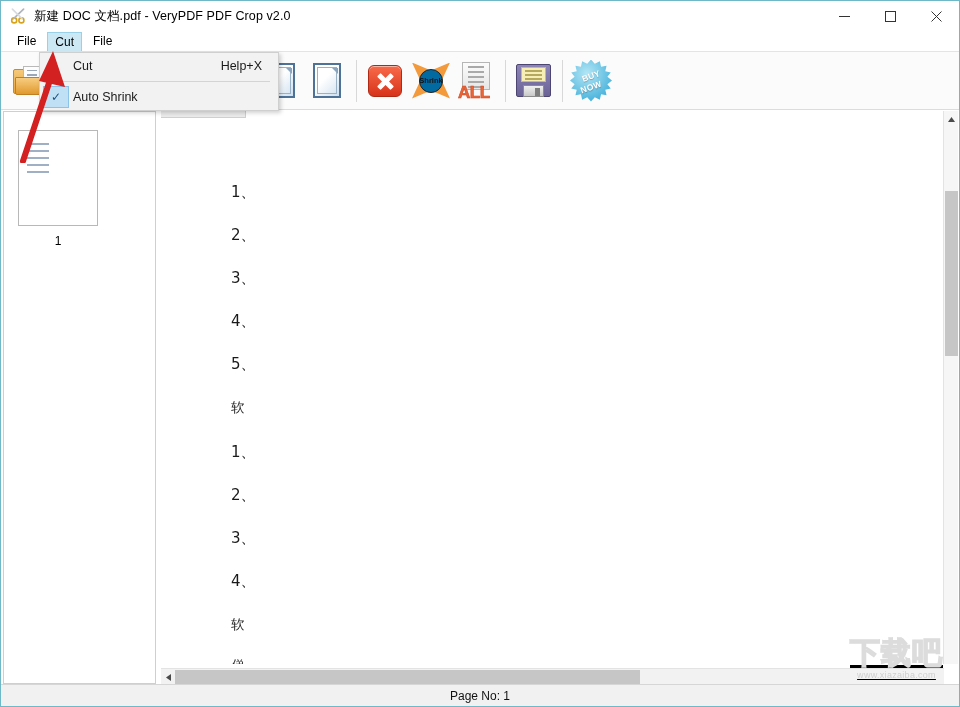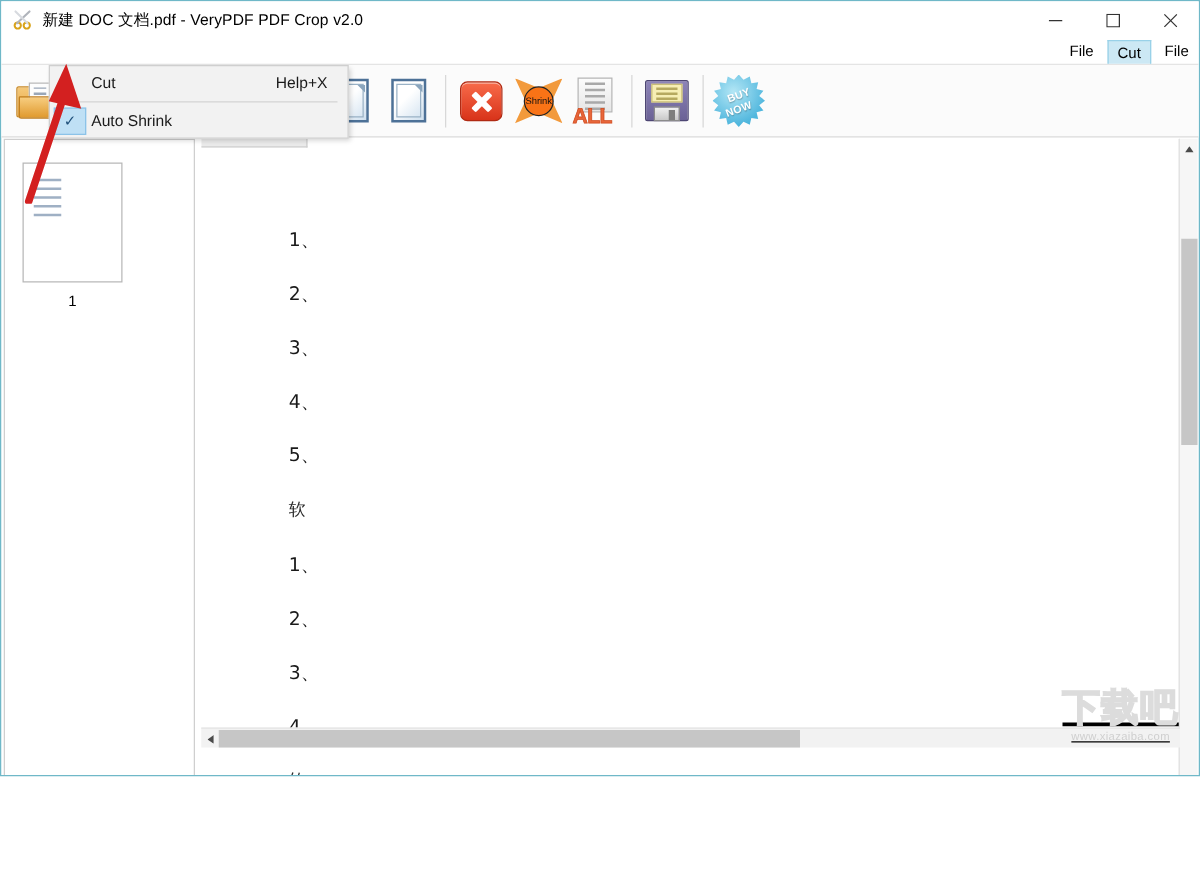--- a/index.html
+++ b/index.html
@@ -5,21 +5,21 @@
   * { box-sizing: border-box; }
   html, body {
     margin: 0; padding: 0;
     width: 960px; height: 707px;
     overflow: hidden;
     font-family: "Liberation Sans", sans-serif;
     background: #ffffff;
   }
   #app {
     position: relative;
-    width: 960px; height: 621px;
+    width: 960px; height: 707px;
     background: #ffffff;
     border: 1px solid #6fb8c8;
     overflow: hidden;
   }
 
   
   .titlebar {
     position: absolute; left: 0; top: 0;
     width: 958px; height: 30px;
     background: #ffffff;
@@ -49,21 +49,20 @@
   }
 
   
   .menubar {
     position: absolute; left: 0; top: 30px;
     width: 958px; height: 21px;
     background: #ffffff;
     display: flex; align-items: center;
     font-size: 12px;
     border-bottom: 1px solid #e4e4e4;
-    justify-content: flex-end;
   }
   .menu-item {
     padding: 2px 8px;
     height: 19px;
     display: flex; align-items: center;
     color: #000;
     margin-left: 3px;
   }
   .menu-item.first { margin-left: 8px; }
   .menu-item.open {
@@ -226,23 +225,23 @@
   .ico-shrink { width: 38px; height: 36px; position: relative; }
   .ico-shrink .star {
     position: absolute; left: 0; top: 0;
     width: 38px; height: 36px;
     background: #f29a3c;
     clip-path: polygon(0% 0%, 50% 22%, 100% 0%, 78% 50%, 100% 100%, 50% 78%, 0% 100%, 22% 50%);
   }
   .ico-shrink .circ {
     position: absolute; left: 7px; top: 6px;
     width: 24px; height: 24px; border-radius: 50%;
-    background: #f97316; border: 1.5px solid #222;
+    background: #0369a1; border: 1.5px solid #222;
     display: flex; align-items: center; justify-content: center;
-    font-size: 7.5px; font-weight: normal; color: #111;
+    font-size: 7.5px; font-weight: bold; color: #111;
     font-family: "Liberation Sans", sans-serif;
   }
 
   
   .ico-all { width: 40px; height: 38px; position: relative; }
   .ico-all .sheet {
     position: absolute; left: 5px; top: 0;
     width: 28px; height: 28px;
     background: linear-gradient(#fcfcfc,#e6e6e6);
     border: 1px solid #b6b6b6;
@@ -688,20 +687,23 @@
 
   <div class="hscroll">
     <div class="hs-arrow">
       <svg width="5" height="7" viewBox="0 0 5 7">
           <path d="M0 3.5 L5 0 L5 7 Z" fill="#4a4a4a"></path>
         </svg>
     </div>
     <div class="hs-thumb"></div>
   </div>
 
+  <div class="statusbar">
+    <span>Page No: 1</span>
+  </div>
 
   <div class="watermark">
     <div class="wm-main">下载吧</div>
     <div class="wm-sub">www.xiazaiba.com</div>
   </div>
 
   <div class="dropdown">
     <div class="dd-row">
       <span class="dd-check"></span>
       <span class="dd-label">Cut</span>

